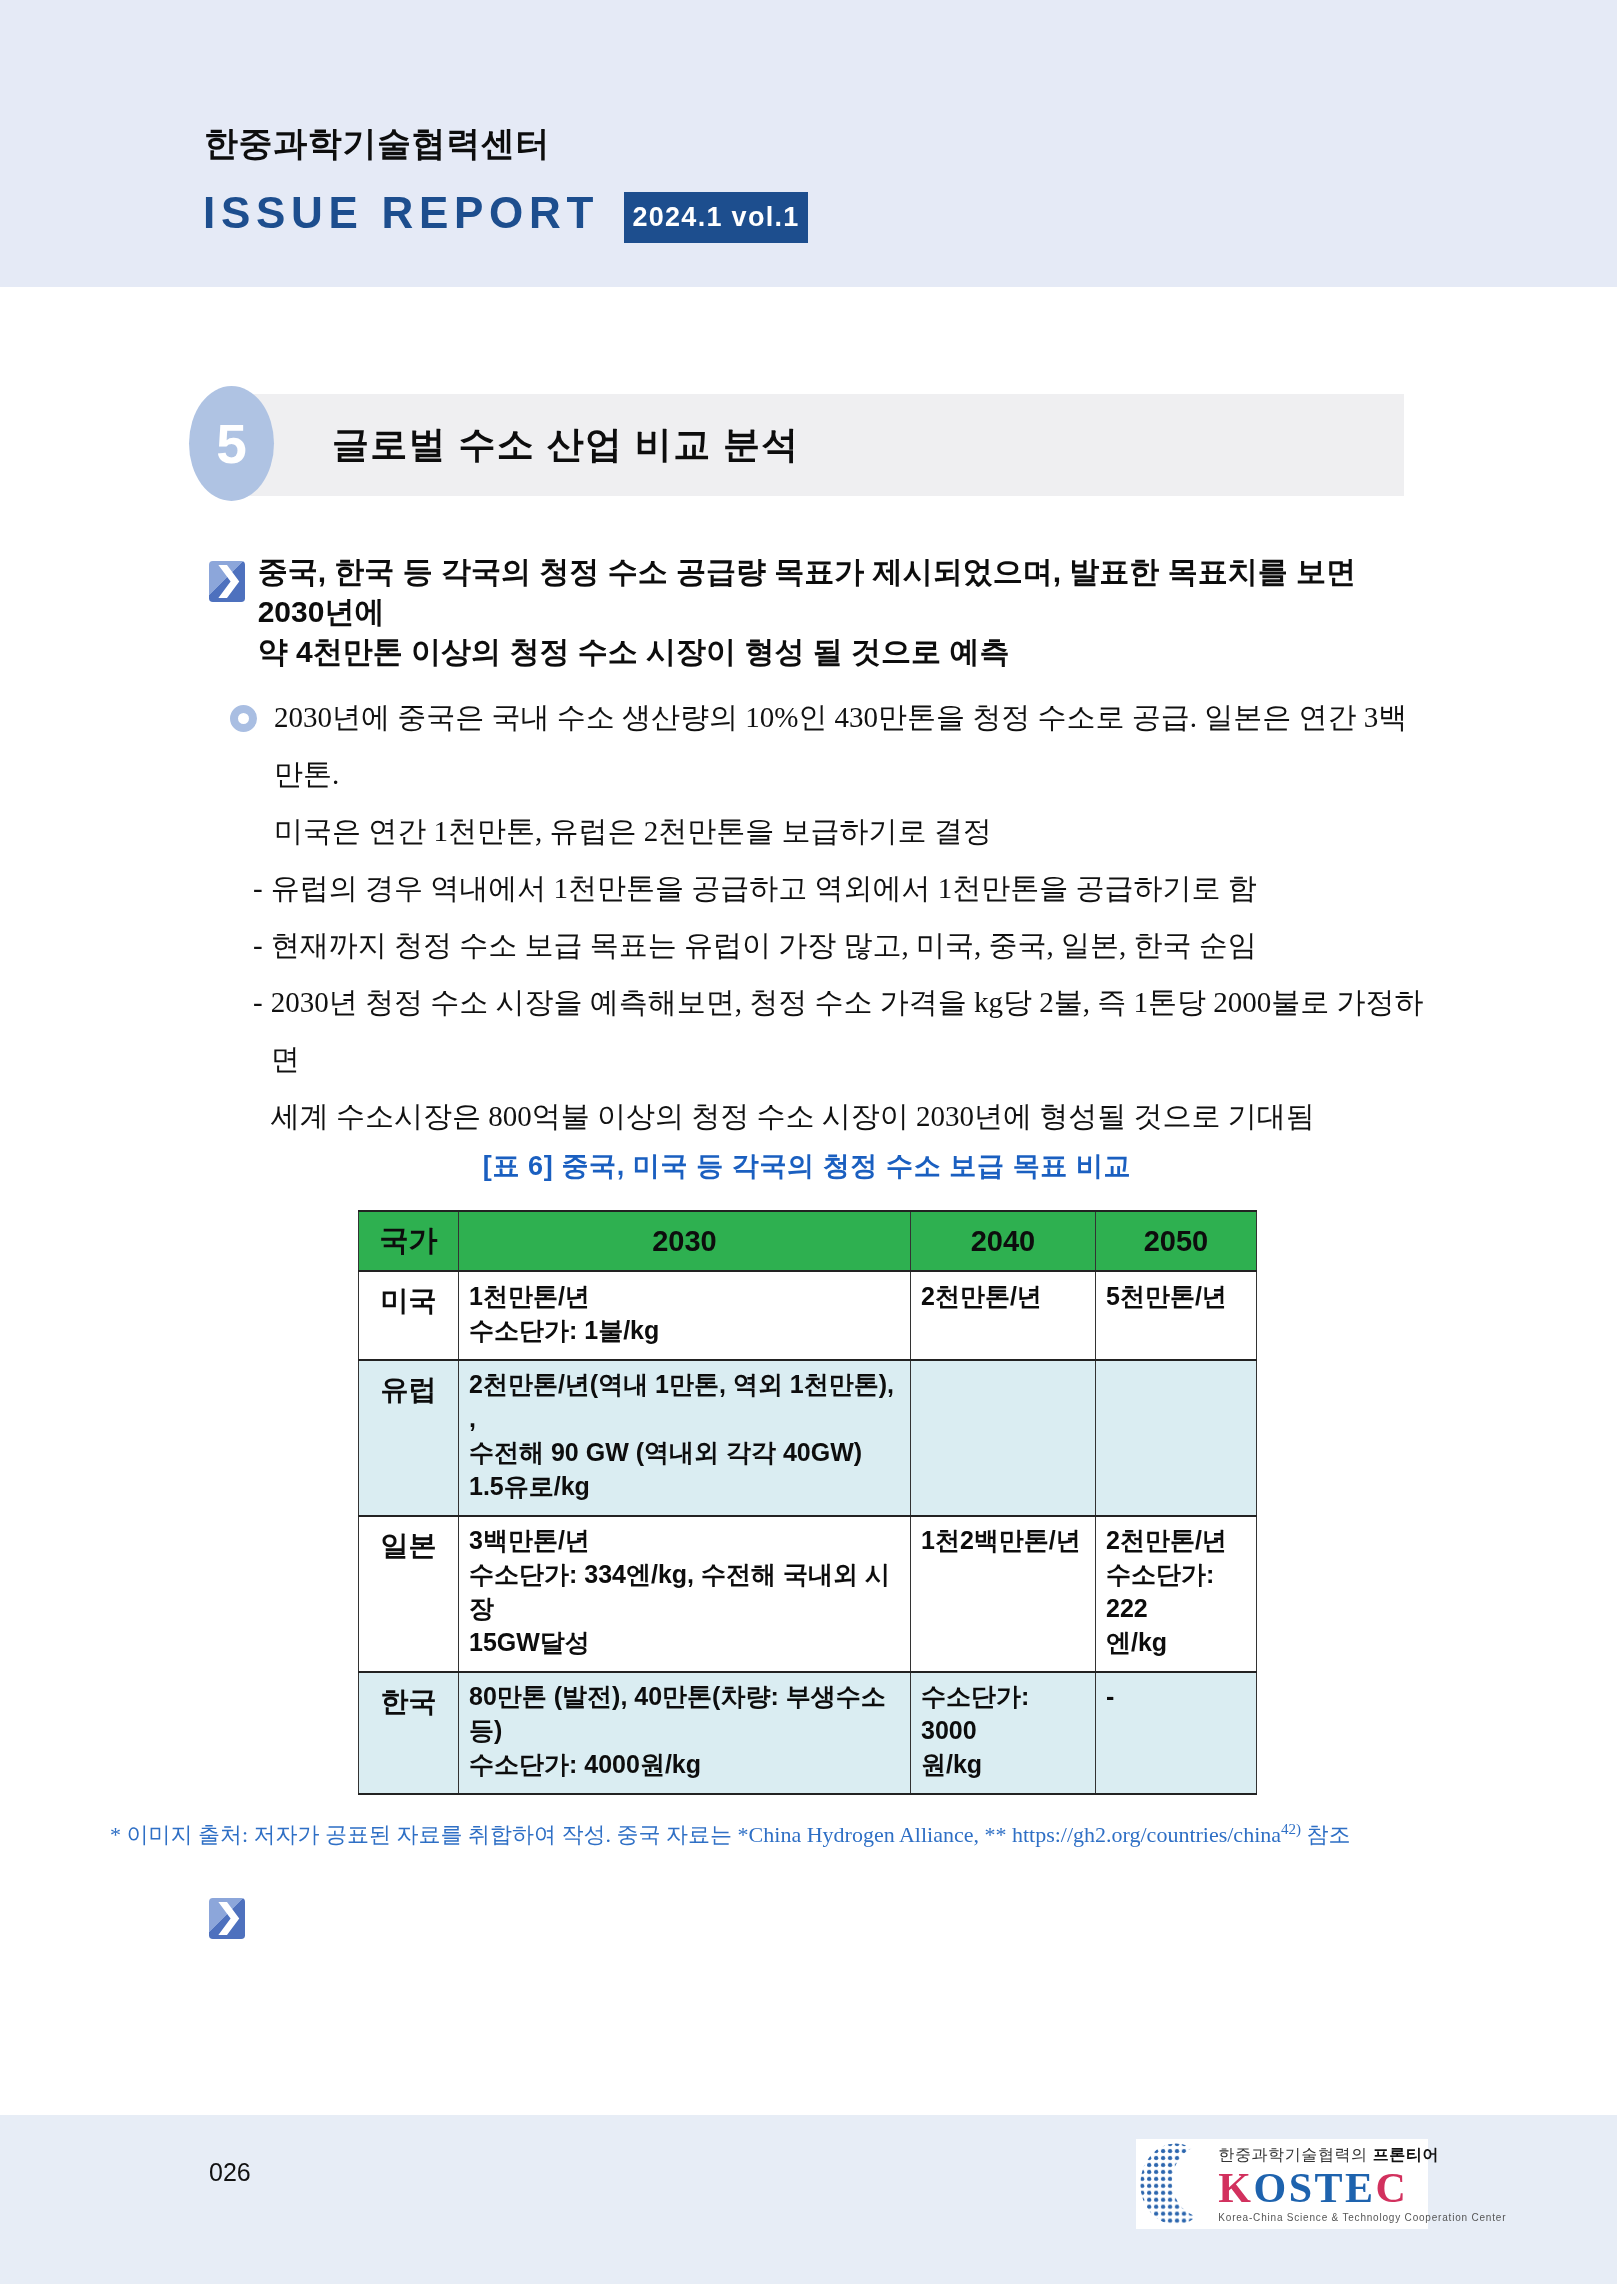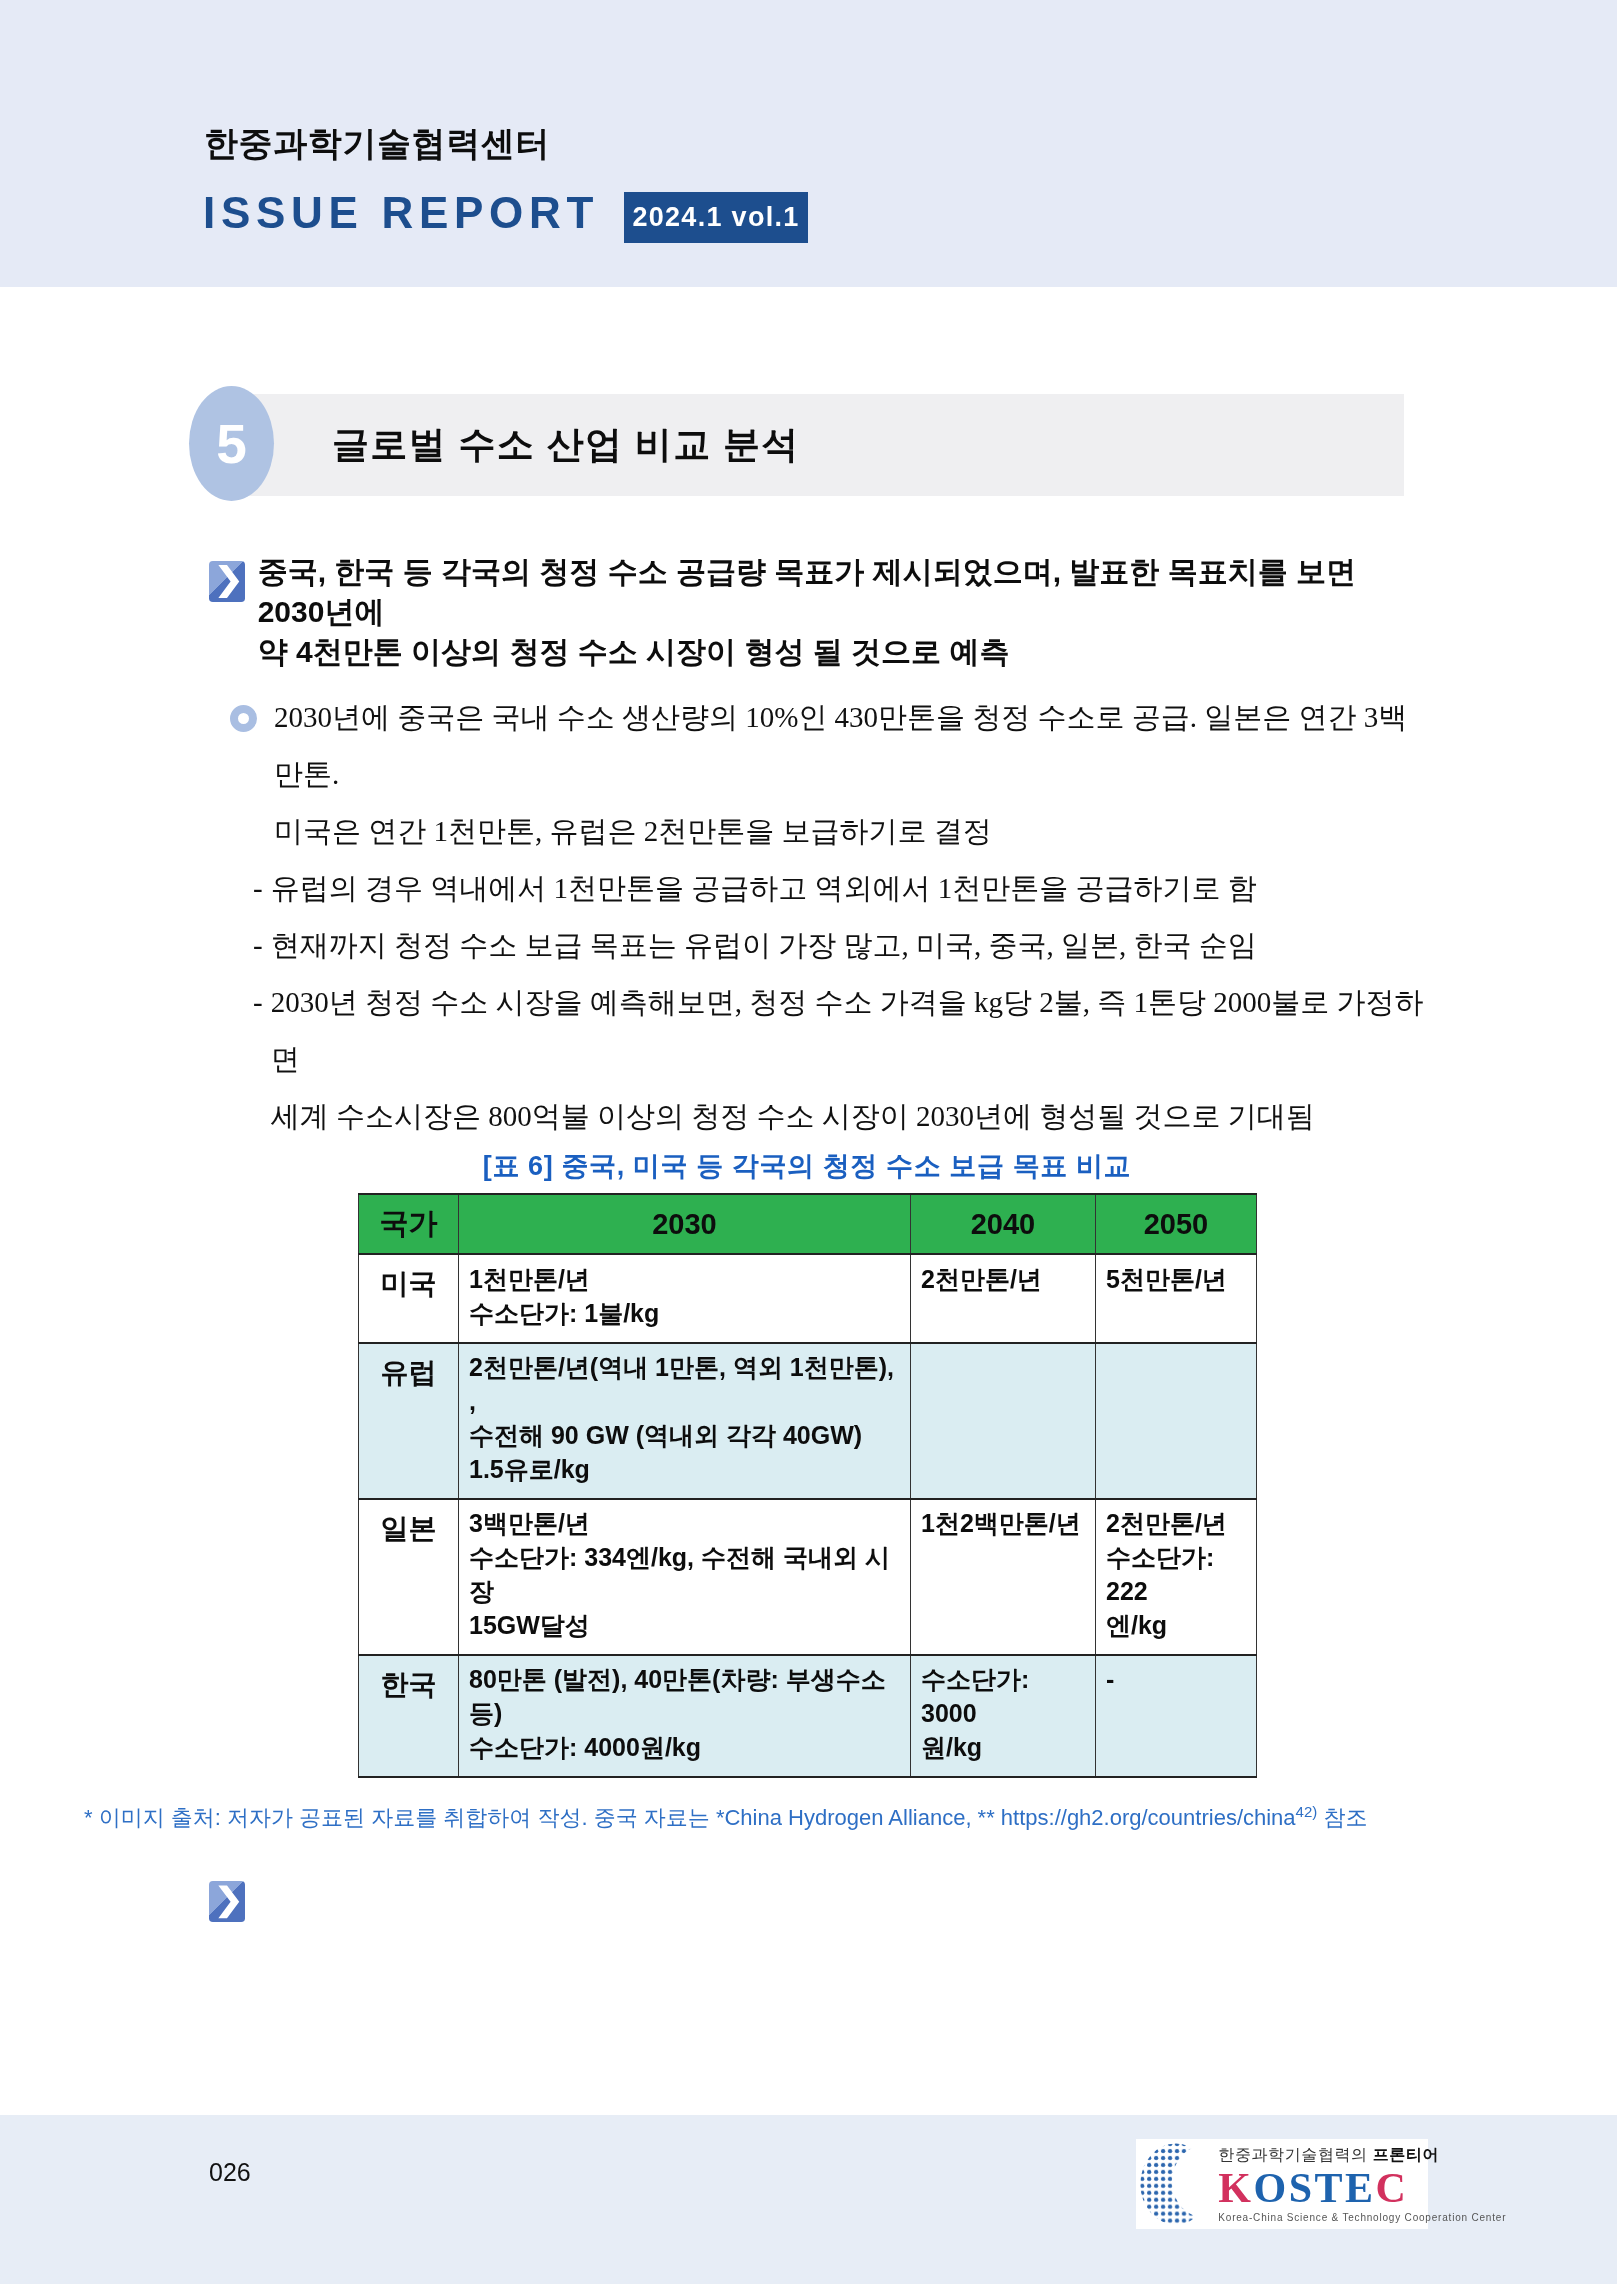--- a/index.html
+++ b/index.html
@@ -34,32 +34,32 @@
   .b-row{display:flex;align-items:flex-start;margin:16.5px 190px 0 230px;}
   .b-icon{flex:0 0 auto;width:11.4px;height:11.4px;margin-top:16.5px;border-radius:50%;border:8.2px solid #a9bee2;background:#ffffff;}
   .b-text{margin-left:16.5px;font-family:"Liberation Serif",serif;font-size:29px;color:#111111;line-height:57px;white-space:pre-line;}
 
   .d-row{display:flex;align-items:flex-start;margin:0 190px 0 253px;}
   .d-mark{flex:0 0 auto;font-family:"Liberation Serif",serif;font-size:29px;line-height:57px;color:#111;}
   .d-text{margin-left:8px;font-family:"Liberation Serif",serif;font-size:29px;color:#111111;line-height:57px;white-space:pre-line;}
 
   
   .tbl-caption{margin:3.8px 0 0 358px;width:898px;text-align:center;font-size:27px;font-weight:700;color:#1a5fc0;letter-spacing:0.6px;}
-  table.goal{margin:9px 0 0 358px;width:898px;border-collapse:collapse;table-layout:fixed;}
+  table.goal{margin:26px 0 0 358px;width:898px;border-collapse:collapse;table-layout:fixed;}
   table.goal col.c0{width:100px;} table.goal col.c1{width:452px;} table.goal col.c2{width:185px;} table.goal col.c3{width:161px;}
   table.goal th{background:#2eb050;color:#0d0d0d;font-size:29px;font-weight:700;padding:9px 6.3px;text-align:center;}
   table.goal td{font-size:25px;font-weight:700;color:#0d0d0d;padding:7.6px 10px 11.4px 10px;vertical-align:top;
     white-space:pre-line;line-height:1.35;}
   table.goal td.country{text-align:center;font-size:28px;padding-top:10px;}
   table.goal tr{border-top:2.5px solid #222222;border-bottom:2.5px solid #222222;}
   table.goal th,table.goal td{border-left:1.3px solid #333333;border-right:1.3px solid #333333;}
   table.goal{border:1.9px solid #1a1a1a;}
   table.goal tr.shade td{background:#daedf2;}
 
-  .src-note{margin:25px 0 0 84px;font-size:22px;color:#2e6fc5;letter-spacing:0;}
+  .src-note{margin:25px 0 0 110px;font-size:22px;color:#2e6fc5;letter-spacing:0;font-family:Liberation Serif, serif;}
   .src-note sup{font-size:15px;}
 
   
   .bottom-band{position:absolute;left:0;bottom:0;width:1618px;height:169px;background:#e7edf6;}
   .page-num{position:absolute;left:209px;top:43px;font-size:25px;color:#111111;}
   .logo-card{position:absolute;left:1136px;top:24px;width:292px;height:90px;background:#ffffff;display:flex;align-items:center;}
   .logo-globe{flex:0 0 auto;width:76px;height:86px;margin-left:2.5px;}
   .logo-text{margin-left:3.8px;display:flex;flex-direction:column;align-items:flex-start;}
   .logo-tagline{font-size:16px;color:#333333;letter-spacing:0.6px;}
   .logo-tagline .bold{font-weight:700;color:#111;}

